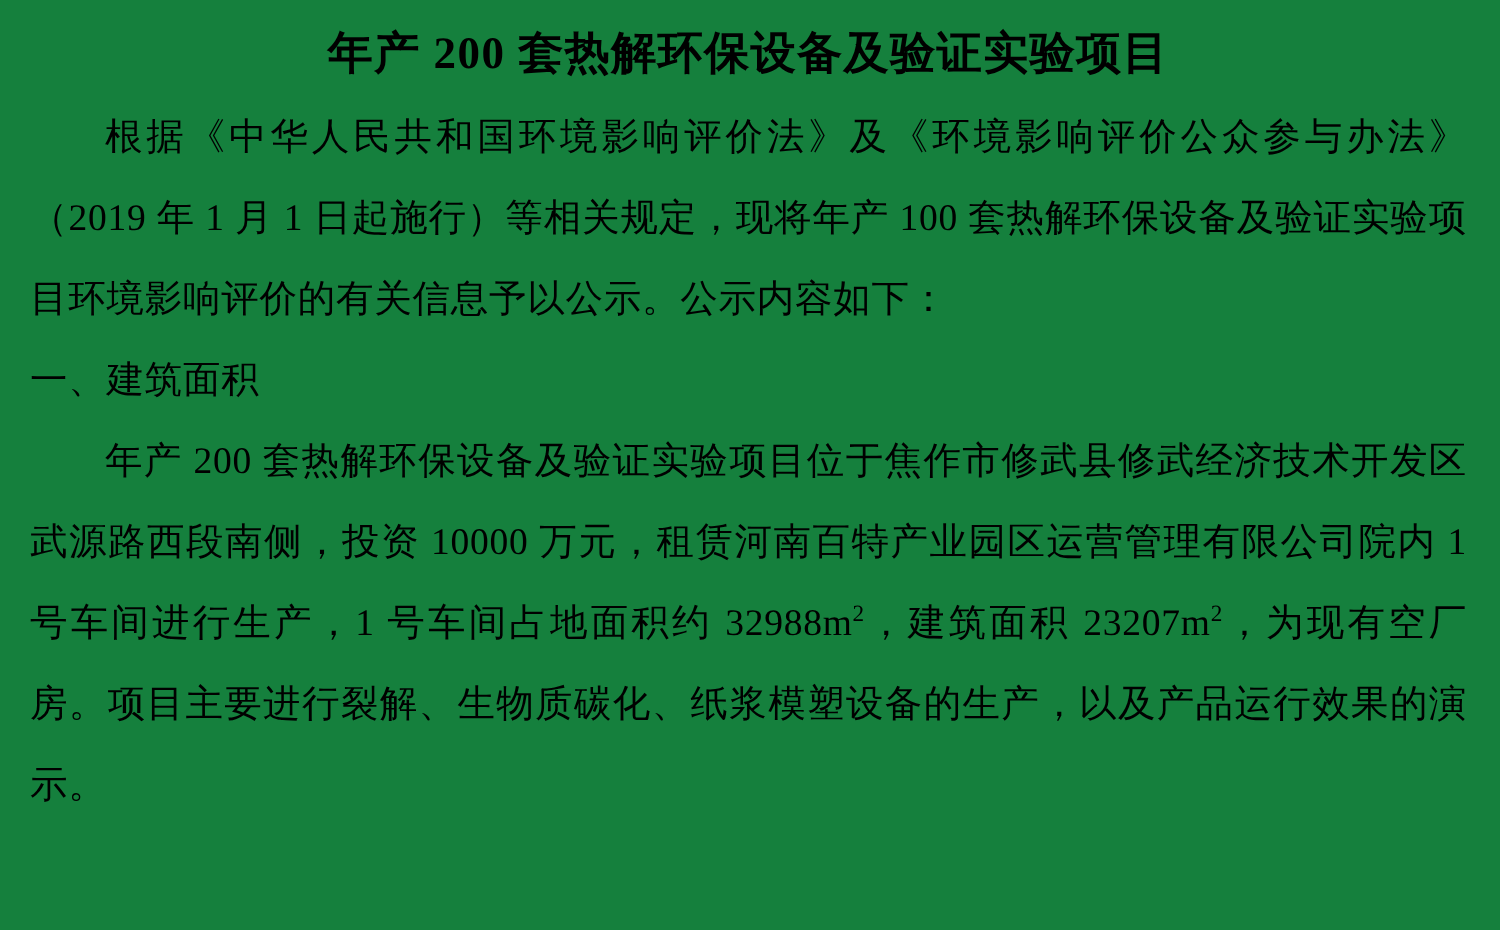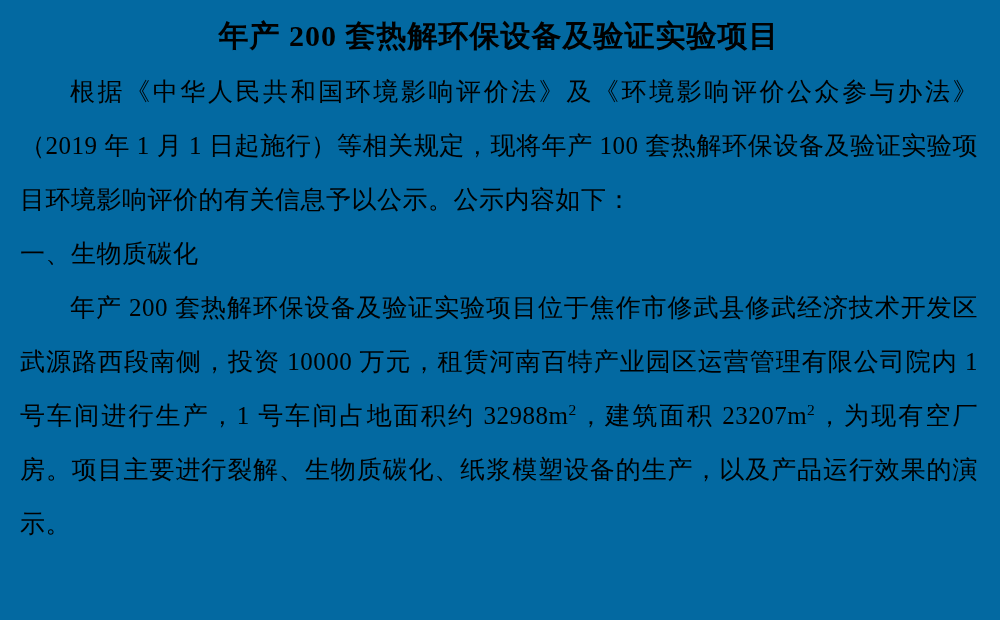--- a/index.html
+++ b/index.html
@@ -10,21 +10,21 @@
     overflow: hidden;
   }
   body {
     font-family: "Liberation Serif", "DejaVu Serif", serif;
     color: #000000;
   }
   .page {
     width: 1000px;
     height: 620px;
     padding: 6px 22px 0 20px;
-    background: #0369a1;
+    background: #15803d;
   }
   .doc-title {
     text-align: center;
     font-weight: bold;
     font-size: 30px;
     line-height: 59px;
     letter-spacing: 1px;
   }
   .title-line { display: block; }
   .body-para {
@@ -44,17 +44,17 @@
 <body>
 
 <div class="page">
 
   <h1 class="doc-title">
     <span class="title-line">年产 200 套热解环保设备及验证实验项目</span>
   </h1>
 
   <p class="body-para indent">根据《中华人民共和国环境影响评价法》及《环境影响评价公众参与办法》（2019 年 1 月 1 日起施行）等相关规定，现将年产 100 套热解环保设备及验证实验项目环境影响评价的有关信息予以公示。公示内容如下：</p>
 
-  <p class="body-para">一、生物质碳化</p>
+  <p class="body-para">一、建筑面积</p>
 
   <p class="body-para indent"><span>年产 200 套热解环保设备及验证实验项目位于焦作市修武县修武经济技术开发区武源路西段南侧，投资 10000 万元，租赁河南百特产业园区运营管理有限公司院内 1 号车间进行生产，1 号车间占地面积约 32988m</span><sup>2</sup><span>，建筑面积 23207m</span><sup>2</sup><span>，为现有空厂房。项目主要进行裂解、生物质碳化、纸浆模塑设备的生产，以及产品运行效果的演示。</span></p>
 
 </div>
 
 </body></html>

